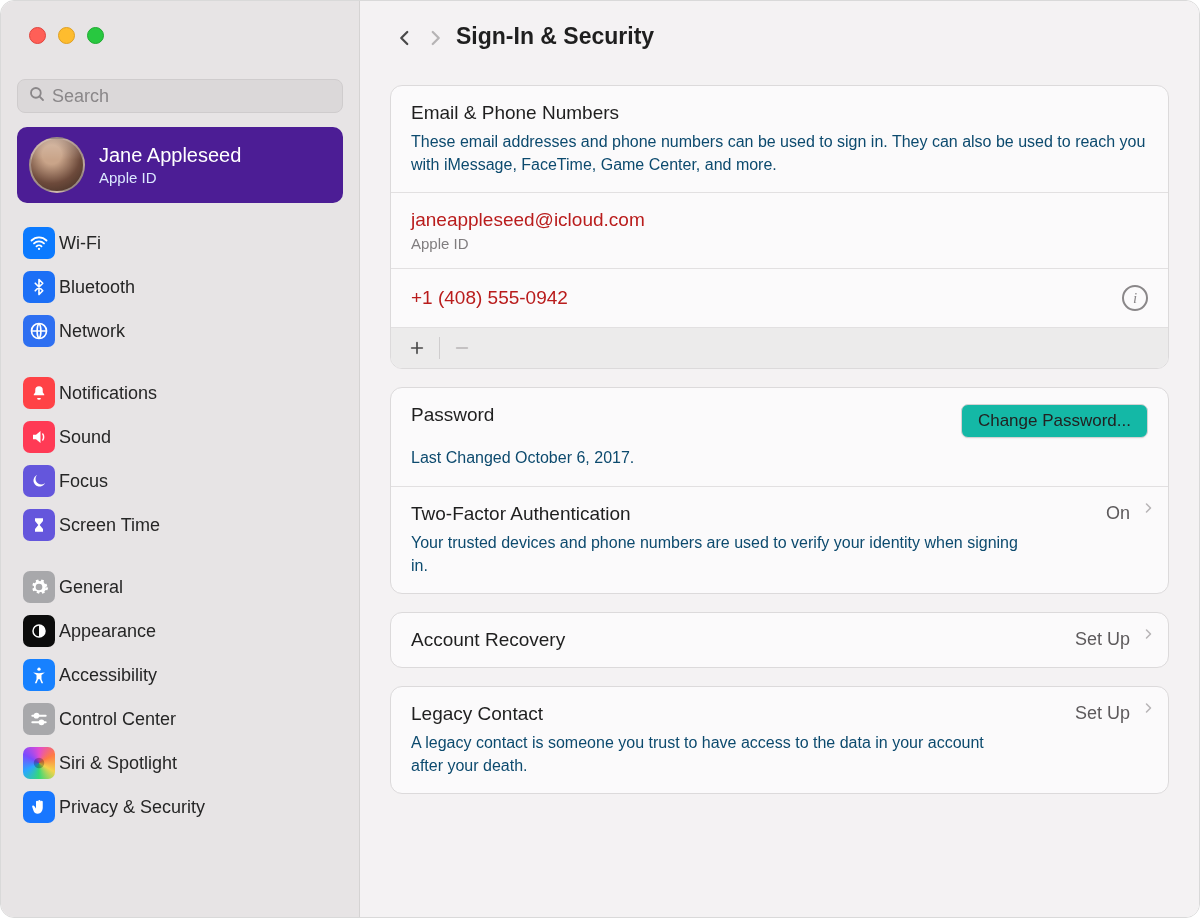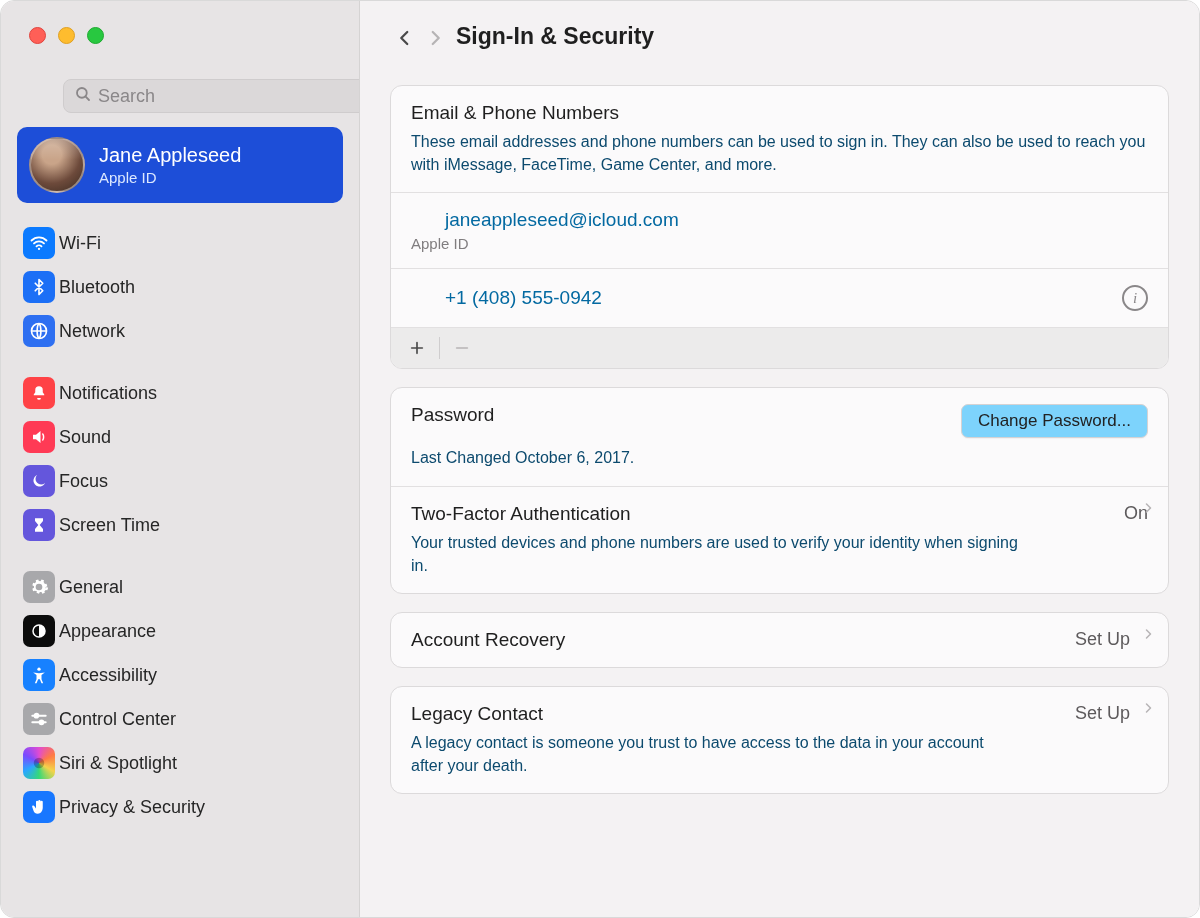--- a/index.html
+++ b/index.html
@@ -43,37 +43,36 @@
     width: 100%;
     height: 24px;
     background: #dbd8d9;
     border: 1px solid #cfcccd;
     border-radius: 8px;
     display: flex;
     align-items: center;
     padding: 16px 10px;
     color: #8a8789;
     font-size: 18px;
-    margin-left: 46px;
   }
   .search svg { margin-right: 6px; }
   .search input {
     border: none; background: transparent; outline: none;
     font-size: 18px; color: #333; width: 100%;
   }
   .search input::placeholder { color: #8a8789; }
 
   .side-scroll {
     flex: 1;
     overflow-y: auto;
     padding: 0 16px 10px 16px;
   }
 
   .profile-row {
-    background: #1d4ed8;
+    background: #4c1d95;
     border-radius: 10px;
     padding: 10px 12px;
     display: flex;
     align-items: center;
     gap: 14px;
     margin-bottom: 18px;
   }
   .avatar {
     width: 56px; height: 56px; border-radius: 50%;
     background: radial-gradient(circle at 40% 30%, #c9a489 0 20%, #6d4a3b 60%, #3a2a20 100%);
@@ -152,21 +151,21 @@
   .card .sect {
     padding: 16px 20px;
   }
   .card .sect + .sect { border-top:1px solid #e2e0e1; }
 
   .h-row { display:flex; justify-content:space-between; align-items:flex-start; gap: 16px; }
   .h-lbl { font-size:19px; color:#1f1f1f; font-weight:500; }
   .h-sub { font-size:16px; color:#0c4a6e; margin-top:6px; line-height:1.45; }
   .h-val { font-size:18px; color:#5d5a5c; }
 
-  .email-line { font-size:19px; color:#0369a1;margin-left:34px; }
+  .email-line { font-size:19px; color:#b91c1c; }
   .email-sub  { font-size:15px; color:#807d7f; margin-top:4px; }
 
   .phone-row { display:flex; justify-content:space-between; align-items:center;gap:28px; }
   .info-circ {
     width:26px; height:26px; border-radius:50%;
     border:2px solid #8a8789; color:#8a8789;
     display:flex; align-items:center; justify-content:center;
     font-family: Georgia, serif; font-style:italic; font-size:15px;
   }
 
@@ -176,21 +175,21 @@
     border-top:1px solid #e2e0e1;
   }
   .sq-btn {
     width:24px; height:24px; display:flex; align-items:center; justify-content:center;
     color:#4a4a4a; font-size:20px; line-height:1;
   }
   .sq-btn.dis { color:#b6b4b5; }
   .sq-div { width:1px; height:22px; background:#cfcdce; }
 
   .mac-btn {
-    background:#7dd3fc; border:1px solid #d5d2d3; border-radius:7px;
+    background:#14b8a6; border:1px solid #d5d2d3; border-radius:7px;
     padding: 6px 16px; font-size:17px; color:#222;
     box-shadow: 0 1px 1px rgba(0,0,0,.04);
     white-space:nowrap;
   }
 
   .chev {
     position:absolute; top:12px; right:14px;
     color:#b6b3b5;
   }
   .card-rel { position:relative; }
@@ -413,21 +412,21 @@
         <span class="chev">
           <svg width="12" height="18" viewBox="0 0 24 24" fill="none" stroke="currentColor" stroke-width="3" stroke-linecap="round" stroke-linejoin="round">
               <polyline points="9 4 17 12 9 20"></polyline>
             </svg>
         </span>
         <div class="h-row">
           <div style="max-width:620px">
             <div class="h-lbl">Two-Factor Authentication</div>
             <div class="h-sub">Your trusted devices and phone numbers are used to verify your identity when signing in.</div>
           </div>
-          <div class="h-val" style="">On</div>
+          <div class="h-val" style="margin-right:18px">On</div>
         </div>
       </div>
     </div>
 
     <div class="card card-rel">
       <span class="chev">
         <svg width="12" height="18" viewBox="0 0 24 24" fill="none" stroke="currentColor" stroke-width="3" stroke-linecap="round" stroke-linejoin="round">
             <polyline points="9 4 17 12 9 20"></polyline>
           </svg>
       </span>

